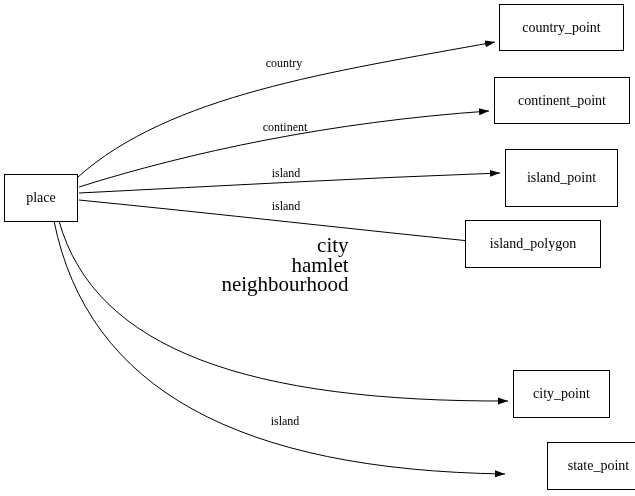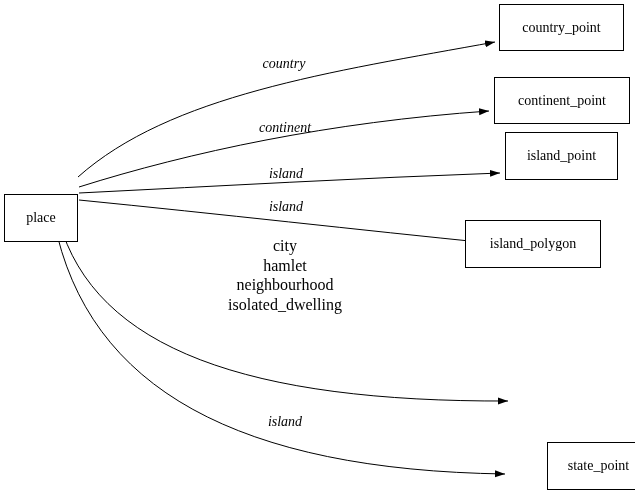--- a/index.html
+++ b/index.html
@@ -21,31 +21,30 @@
     border: 1px solid #000000;
     display: flex;
     align-items: center;
     justify-content: center;
     font-size: 14px;
     white-space: nowrap;
   }
   .elabel {
     position: absolute;
     transform: translateX(-50%);
-    font-size: 14px;
+    font-size: 12px;
     line-height: 19px;
     white-space: nowrap;
-    font-style: italic;
   }
   .elabel-multi {
     position: absolute;
     transform: translateX(-50%);
-    font-size: 16px;
+    font-size: 21px;
     line-height: 19.5px;
-    text-align: center;
+    text-align: right;
     white-space: nowrap;
   }
   .elabel-multi span { display: block; }
 </style>
 </head>
 <body>
 
 <div class="canvas">
 
   <svg class="edges-layer" width="635" height="496" viewBox="0 0 635 496" xmlns="http://www.w3.org/2000/svg">
@@ -55,43 +54,43 @@
       </marker>
     </defs>
     <path class="edge" d="M 78,177 C 170,95 330,72 495,42" marker-end="url(#arrow)"></path>
     <path class="edge" d="M 79,187 C 190,152 330,122 489,111" marker-end="url(#arrow)"></path>
     <path class="edge" d="M 79,193 C 220,186 360,178 500,173" marker-end="url(#arrow)"></path>
     <path class="edge" d="M 79,200 C 220,214 360,230 489,243" marker-end="url(#arrow)"></path>
     <path class="edge" d="M 59,221 C 95,350 250,402 508,401" marker-end="url(#arrow)"></path>
     <path class="edge" d="M 54,221 C 88,390 240,470 505,474" marker-end="url(#arrow)"></path>
   </svg>
 
-  <div class="node" style="left:4px;  top:174px; width:74px;  height:48px;margin-top:20px;">place</div>
+  <div class="node" style="left:4px;  top:174px; width:74px;  height:48px;">place</div>
 
   <div class="node" style="left:499px; top:4px;   width:125px; height:47px;">country_point</div>
 
   <div class="node" style="left:494px; top:77px;  width:136px; height:47px;">continent_point</div>
 
-  <div class="node" style="left:505px; top:132px; width:113px; height:48px;">island_point</div>
+  <div class="node" style="left:505px; top:149px; width:113px; height:58px;">island_point</div>
 
   <div class="node" style="left:465px; top:220px; width:136px; height:48px;">island_polygon</div>
 
+  <div class="node" style="left:513px; top:370px; width:97px;  height:48px;">city_point</div>
 
   <div class="node" style="left:510px; top:442px; width:103px; height:48px;margin-left:37px;">state_point</div>
 
   <div class="elabel" style="left:284px; top:54px;">country</div>
 
   <div class="elabel" style="left:285px; top:118px;">continent</div>
 
   <div class="elabel" style="left:286px; top:164px;">island</div>
 
   <div class="elabel" style="left:286px; top:197px;">island</div>
 
   <div class="elabel-multi" style="left:285px; top:236px;">
     <span>city</span>
     <span>hamlet</span>
     <span>neighbourhood</span>
-    <span>isolated_dwelling</span>
   </div>
 
   <div class="elabel" style="left:285px; top:412px;">island</div>
 
 </div>
 
 </body></html>

